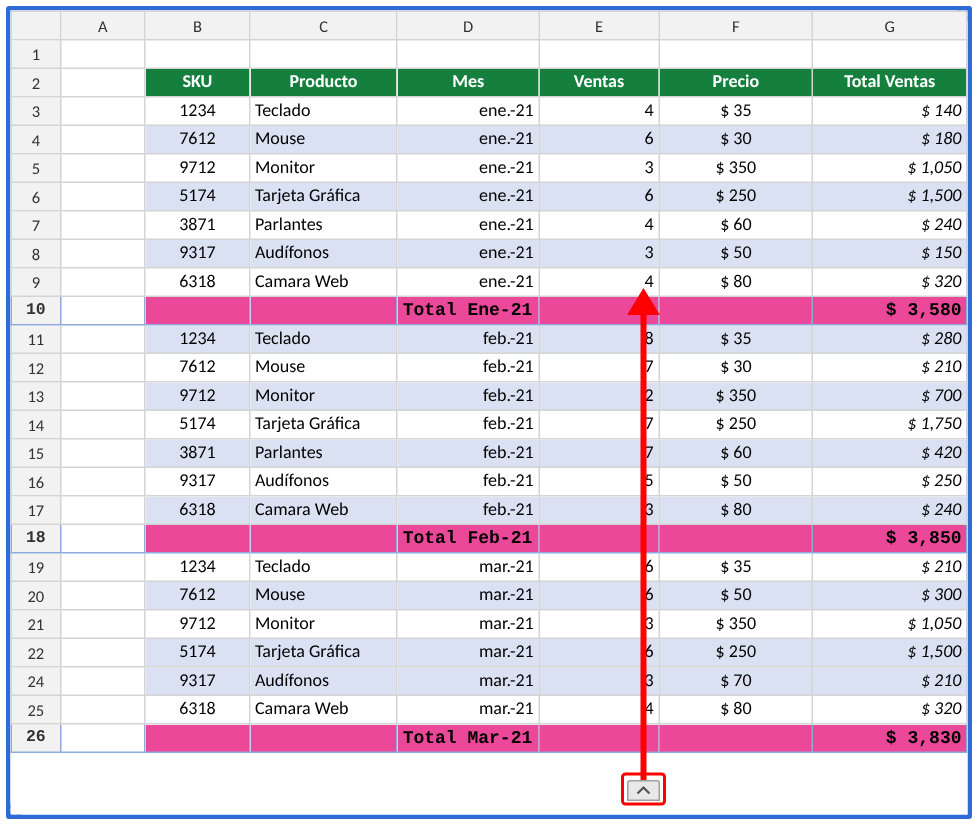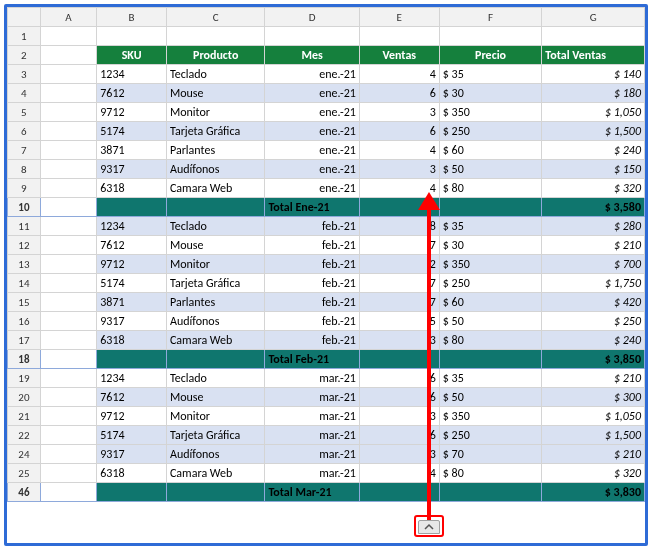--- a/index.html
+++ b/index.html
@@ -70,32 +70,33 @@
   col.cE { width: 78px; }
   col.cF { width: 100px; }
   col.cG { width: 100px; }
   .emptyA { background: #fff; }
   .hdr {
     background: #15803d;
     color: #fff;
     font-weight: bold;
     text-align: center;
   }
-  .hdr-right { text-align: left; }
-  .d-sku { text-align: left; }
+  .hdr-right { text-align: center; }
+  .d-sku { text-align: center; }
   .d-prod { text-align: left; }
   .d-mes { text-align: right; }
   .d-ven { text-align: right; }
-  .d-pre { text-align: left; }
+  .d-pre { text-align: center; }
   .d-tot { text-align: right; font-style: italic; }
   .band0 { background: #fff; }
   .band1 { background: #d9e1f2; }
   .subtotal {
-    background: #0f766e;
+    background: #ec4899;
     font-weight: bold;
+    font-family: Liberation Mono, monospace;
   }
   .subtotal td { border-color: #8ea9db; }
   .subtotal .lbl { text-align: left; padding-right: 14px; }
   .subtotal .val { text-align: right; }
   
   .arrow-line {
     position: absolute;
     left: 427px;
     top: 204px;
     width: 4px;
@@ -402,21 +403,21 @@
           <td class="rownum">25</td>
           <td class="emptyA"></td>
           <td class="d-sku band0">6318</td>
           <td class="d-prod band0">Camara Web</td>
           <td class="d-mes band0">mar.-21</td>
           <td class="d-ven band0">4</td>
           <td class="d-pre band0">$ 80</td>
           <td class="d-tot band0">$ 320</td>
         </tr>
         <tr class="subtotal">
-          <td class="rownum">46</td>
+          <td class="rownum">26</td>
           <td class="emptyA"></td>
           <td></td>
           <td></td>
           <td class="lbl">Total Mar-21</td>
           <td></td>
           <td></td>
           <td class="val">$ 3,830</td>
         </tr>
       </tbody>
   </table>

